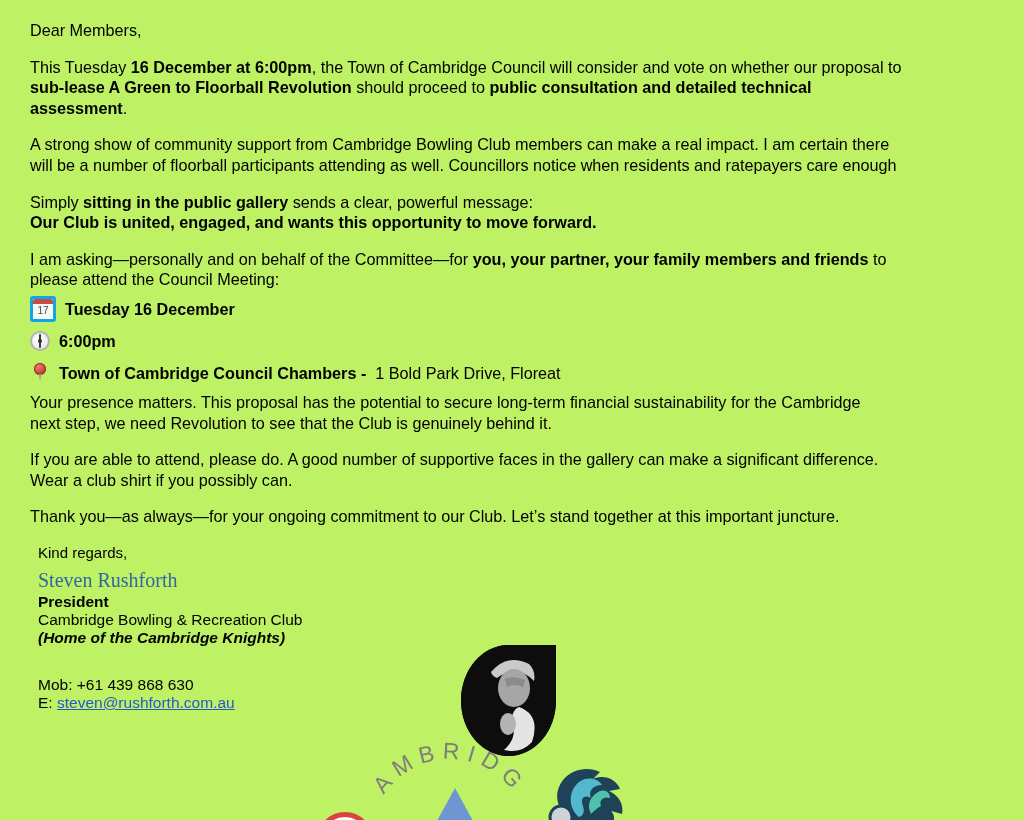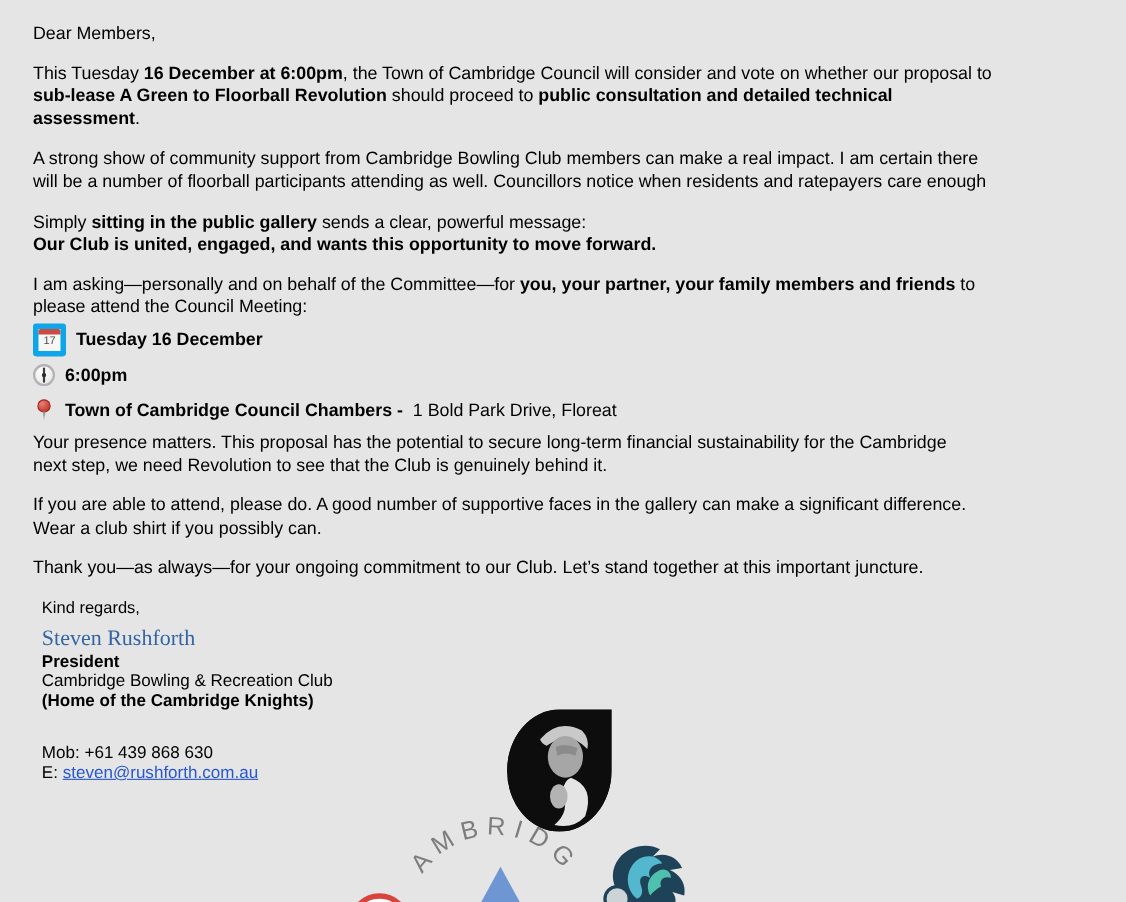--- a/index.html
+++ b/index.html
@@ -1,31 +1,31 @@
 <!DOCTYPE html>
 <html><head>
 <meta charset="utf-8">
 <title>Document</title>
 <style>
   html,body{margin:0;padding:0;background:#ffffff;}
   .page{
-    position:relative;width:1024px;height:820px;background:#e5e5e5;overflow:hidden;
+    position:relative;width:1024px;height:820px;background:#bef264;overflow:hidden;
     font-family:"Liberation Sans","DejaVu Sans",sans-serif;color:#000000;
   }
   .content{position:absolute;left:30px;top:20px;width:948px;}
   .para{margin:0 0 16px 0;font-size:16.2px;line-height:20.6px;}
   .para.tight{margin-bottom:6px;}
   .line{display:block;white-space:nowrap;}
   .b{font-weight:bold;}
-  .i{}
+  .i{font-style:italic;}
   .icon-line{display:flex;align-items:center;gap:9px;height:26px;margin:0 0 6px 0;
     font-size:16.2px;line-height:26px;white-space:nowrap;}
   
   .ico{position:relative;display:inline-block;width:20px;height:20px;flex:0 0 auto;}
-  .ico-cal{background:#f7f7f5;border:5px solid #0ea5e9;border-radius:3px;}
+  .ico-cal{background:#f7f7f5;border:3px solid #0ea5e9;border-radius:3px;}
   .cal-top{position:absolute;top:0;left:0;right:0;height:5px;background:#c94b43;border-radius:2px 2px 0 0;}
   .cal-day{position:absolute;top:5px;left:0;right:0;text-align:center;font-size:10px;line-height:13px;color:#4a4a4a;}
   .ico-clock{border-radius:50%;background:radial-gradient(circle at 40% 35%,#ffffff,#e2e2e2);border:2px solid #b2b2b2;width:16px;height:16px;}
   .clock-hand{position:absolute;left:50%;top:1px;bottom:1px;width:2px;margin-left:-1px;background:#3c3c3c;border-radius:1px;}
   .clock-dot{position:absolute;left:50%;top:50%;width:4px;height:4px;margin:-2px 0 0 -2px;border-radius:50%;background:#2e2e2e;}
   .ico-pin .pin-head{position:absolute;top:0;left:4px;width:12px;height:12px;border-radius:50%;
     background:radial-gradient(circle at 35% 32%,#ea8078,#c0392b 70%);box-shadow:inset 0 0 0 1px #a33026;}
   .ico-pin .pin-needle{position:absolute;top:11px;left:8.5px;width:3px;height:9px;
     background:linear-gradient(#8f8f8f,#cfcfcf);clip-path:polygon(0 0,100% 0,50% 100%);}
   

